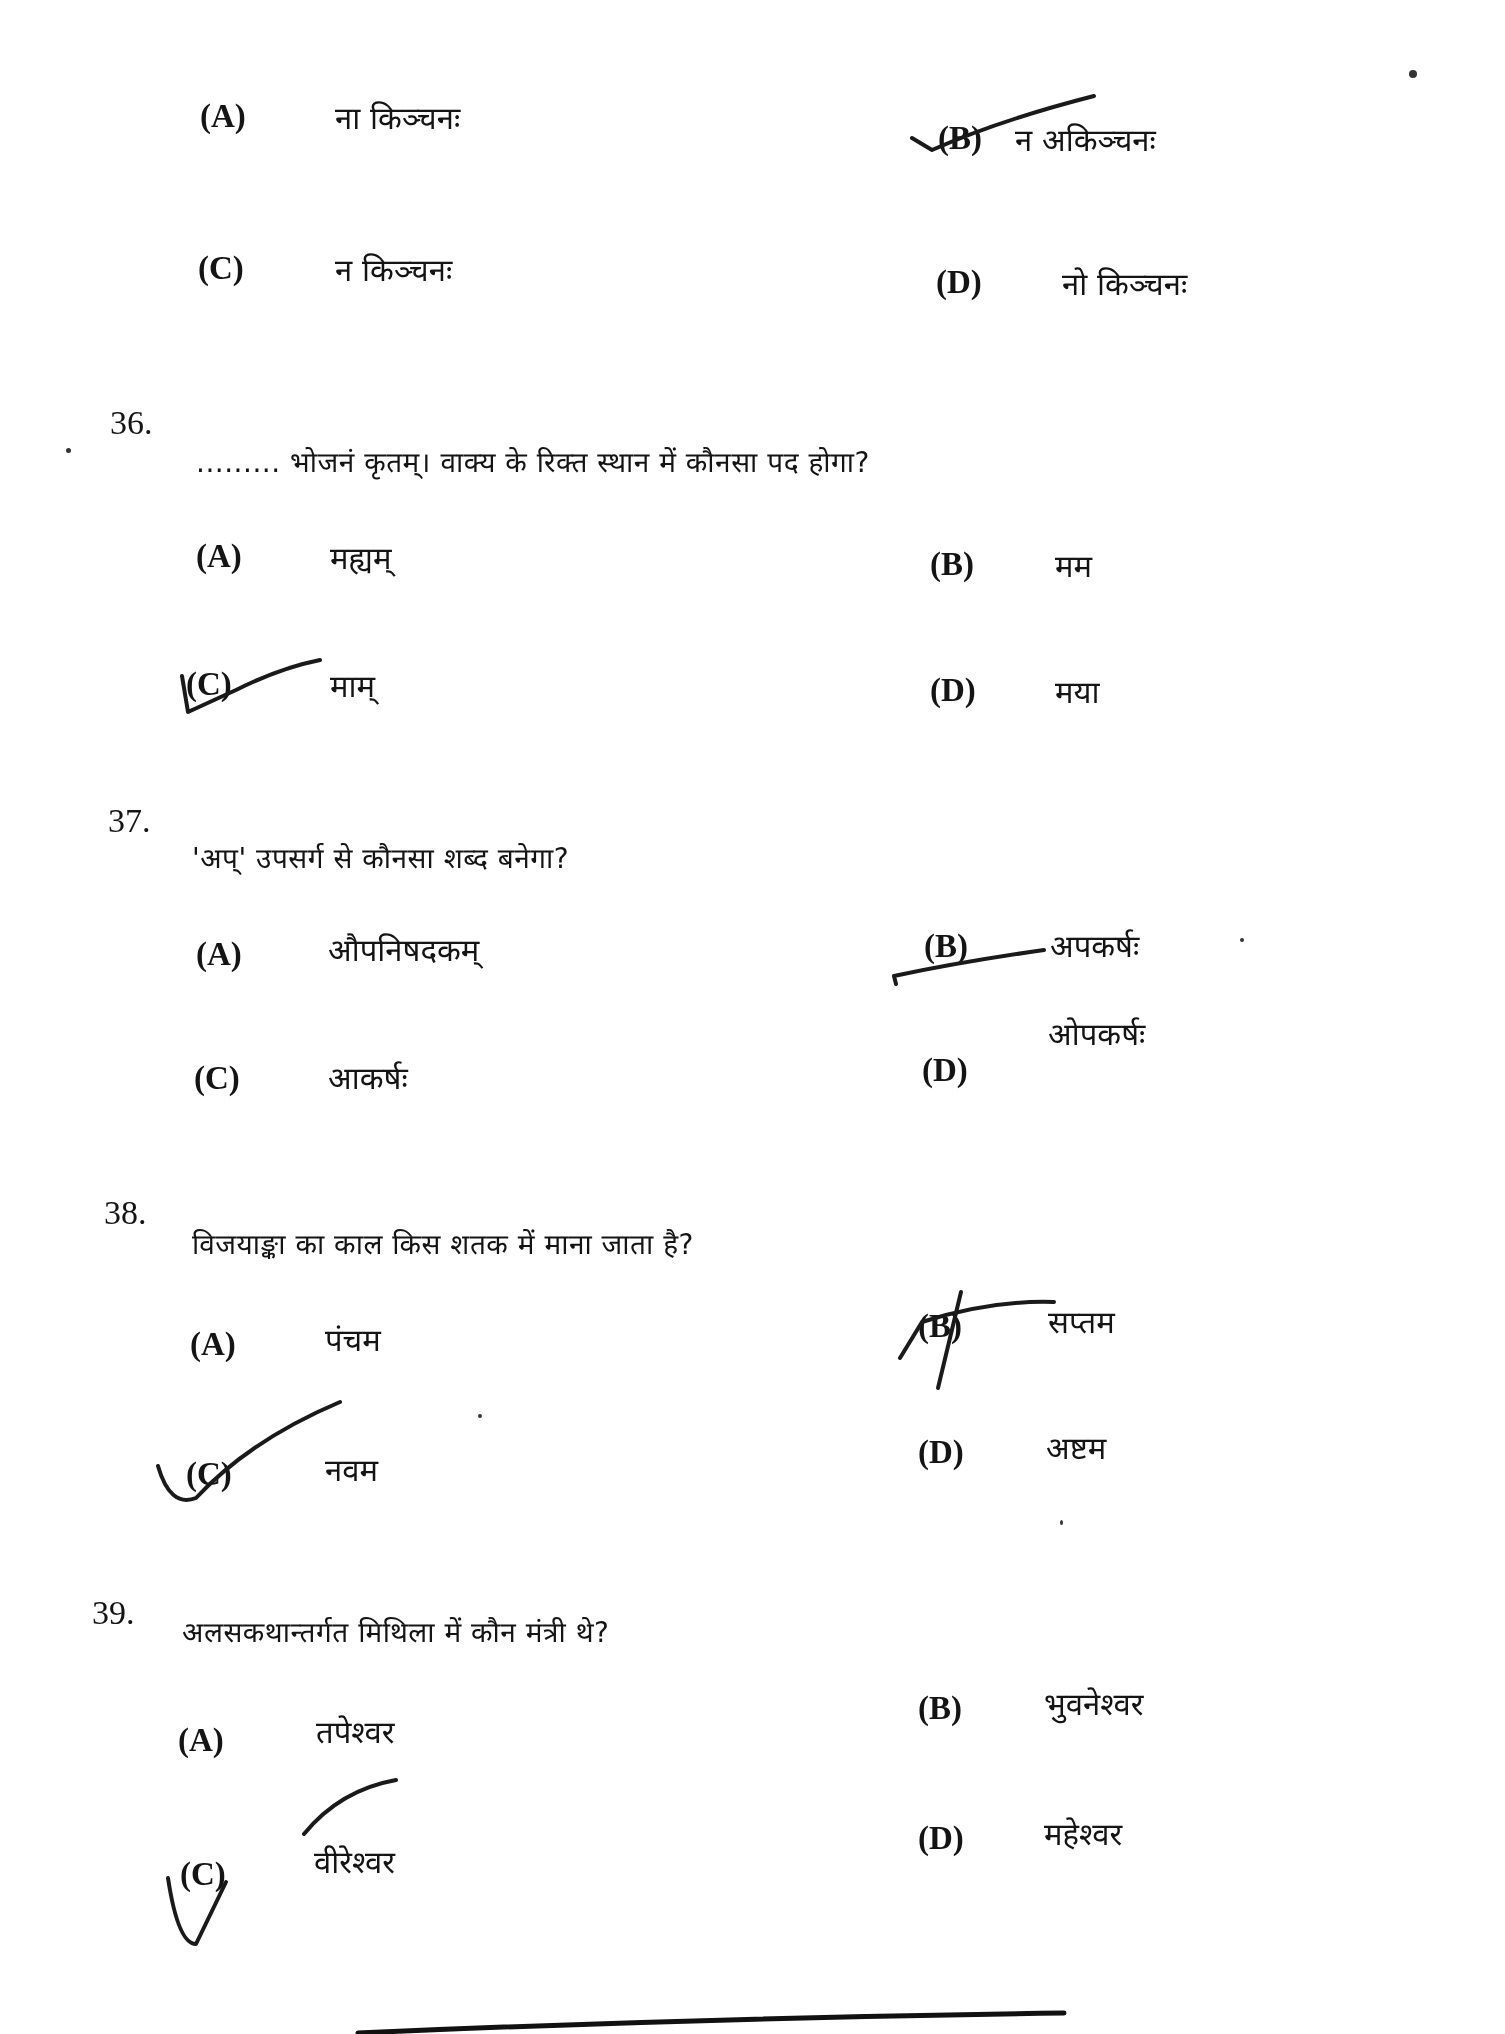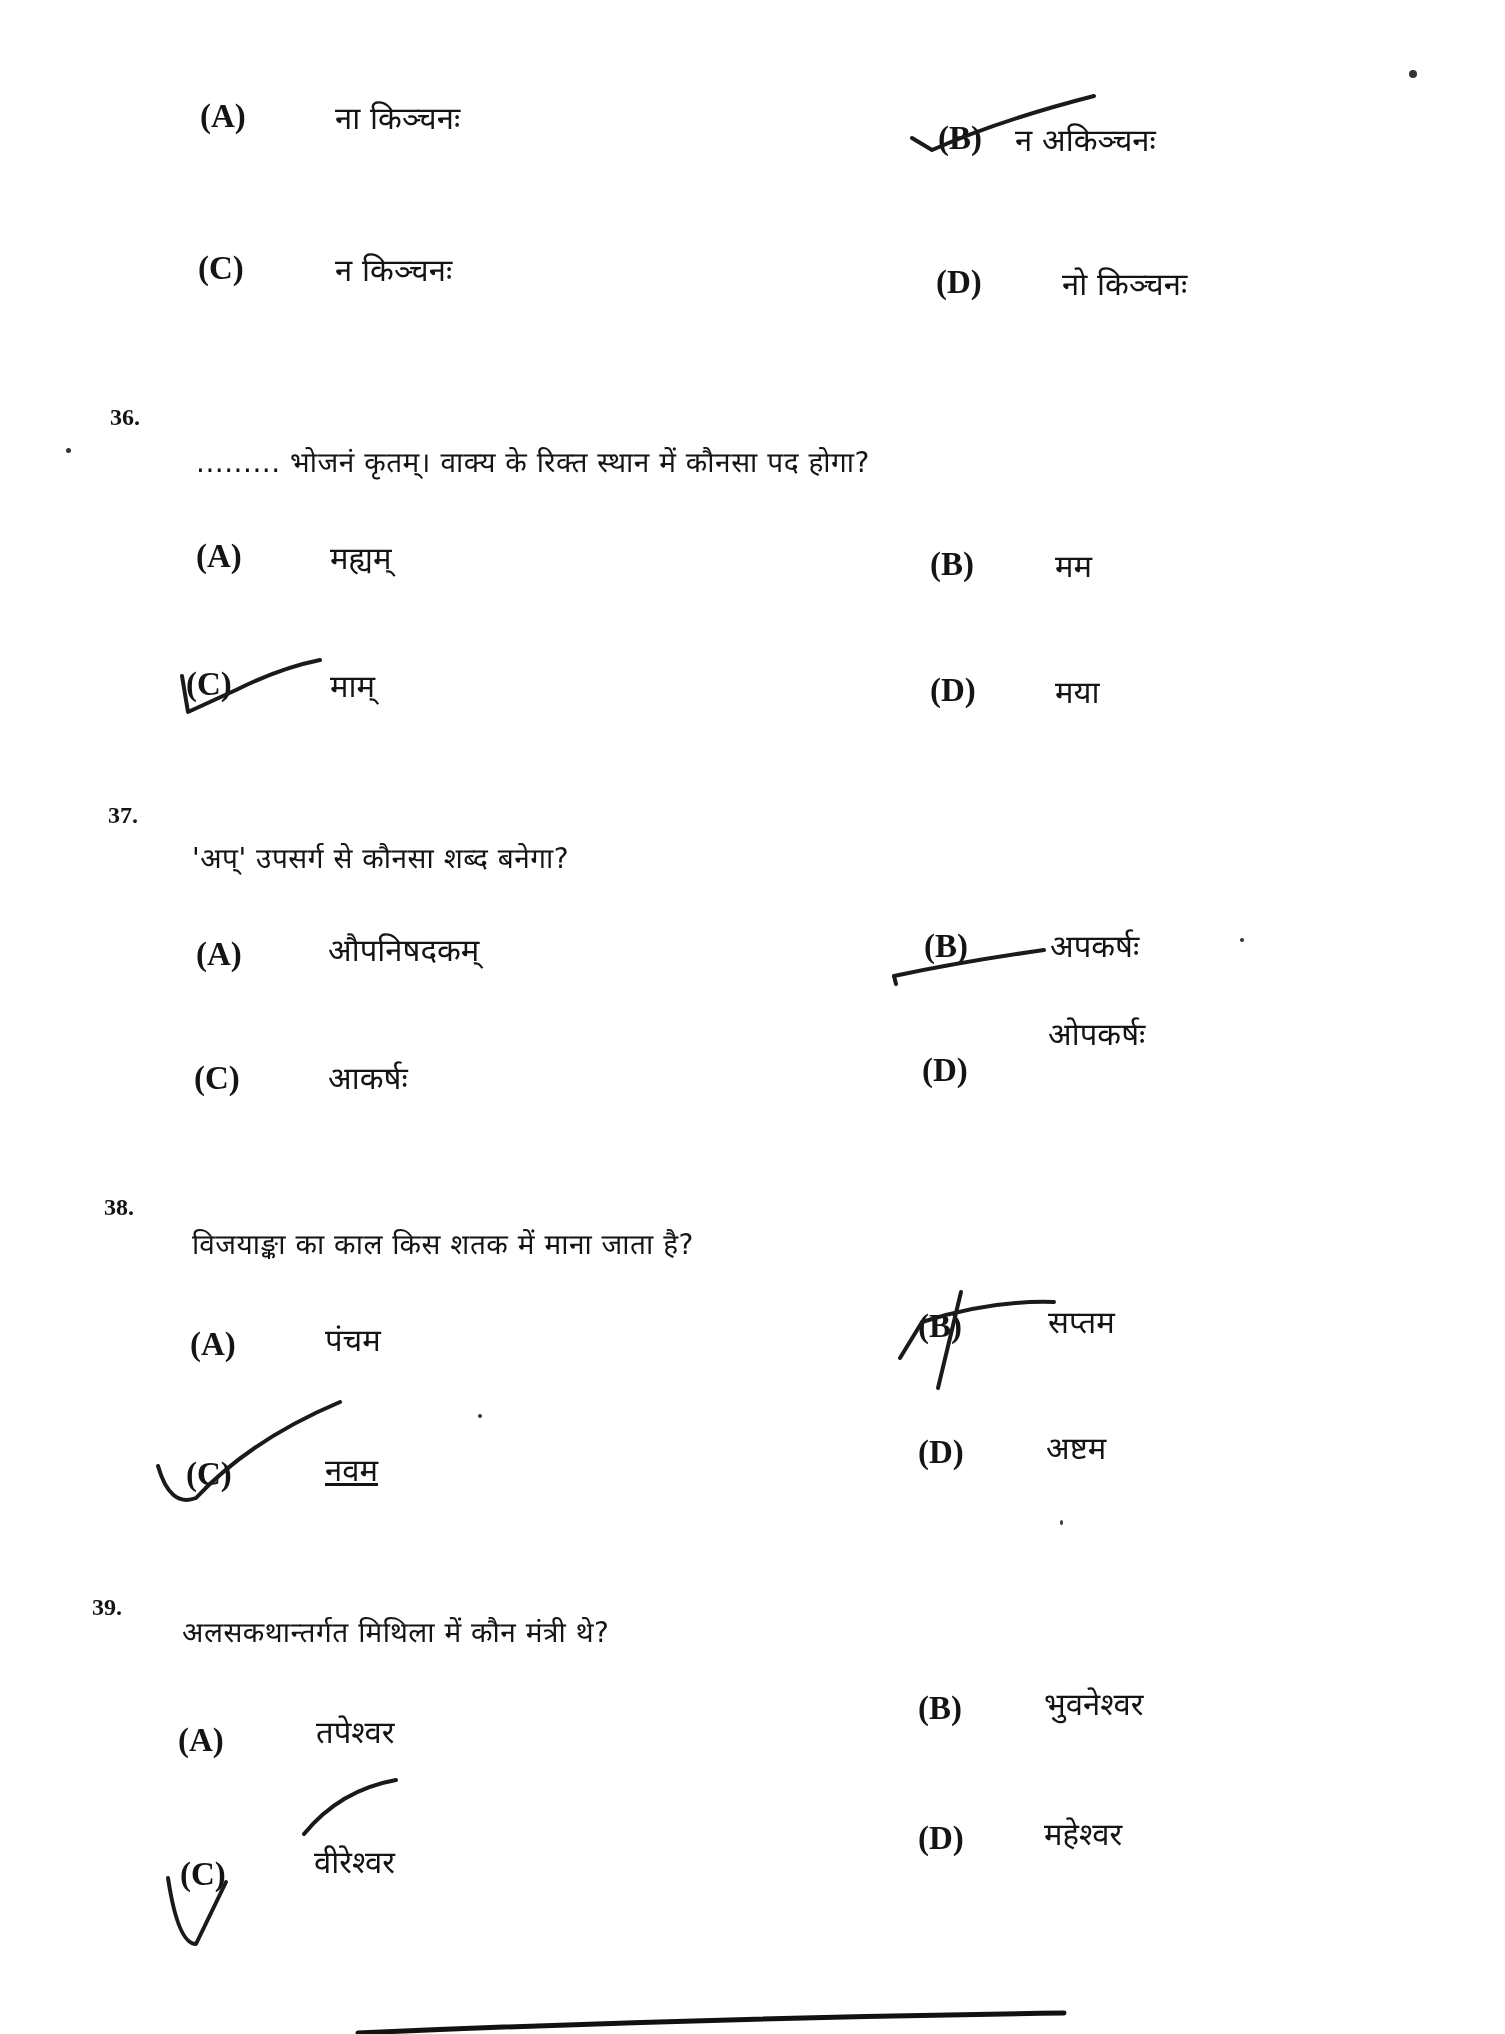--- a/index.html
+++ b/index.html
@@ -5,21 +5,21 @@
   html, body { margin: 0; padding: 0; background: #ffffff; }
   body {
     width: 1505px; height: 2034px; position: relative; overflow: hidden;
     font-family: "DejaVu Sans", "Liberation Sans", sans-serif;
     color: #141414;
   }
   .page { position: absolute; left: 0; top: 0; width: 1505px; height: 2034px; }
   .abs { position: absolute; white-space: nowrap; }
   .qnum {
     font-family: "Liberation Serif", "DejaVu Serif", serif;
-    font-weight: bold; font-size: 24px; letter-spacing: 0px;
+    font-weight: normal; font-size: 34px; letter-spacing: 0px;
   }
   .qtext { font-size: 28px; letter-spacing: 0.5px; margin-top: 32px; }
   .olabel {
     font-family: "Liberation Serif", "DejaVu Serif", serif;
     font-weight: bold; font-size: 33px;
   }
   .otext { font-size: 31px; }
   svg.marks { position: absolute; left: 0; top: 0; width: 1505px; height: 2034px; pointer-events: none; }
   .speck { position: absolute; background: #333; border-radius: 50%; }
 </style>
@@ -80,21 +80,21 @@
     <span class="abs qnum" style="left:104px; top:1194px;">38.</span>
     <span class="abs qtext" style="left:192px; top:1192px;">विजयाङ्का का काल किस शतक में माना जाता है?</span>
 
     <span class="abs olabel" style="left:190px; top:1326px;">(A)</span>
     <span class="abs otext" style="left:325px; top:1318px;">पंचम</span>
 
     <span class="abs olabel" style="left:918px; top:1308px;">(B)</span>
     <span class="abs otext" style="left:1048px; top:1300px;">सप्तम</span>
 
     <span class="abs olabel" style="left:186px; top:1456px;">(C)</span>
-    <span class="abs otext" style="left:325px; top:1448px;text-decoration:underline;">नवम</span>
+    <span class="abs otext" style="left:325px; top:1448px;">नवम</span>
 
     <span class="abs olabel" style="left:918px; top:1434px;">(D)</span>
     <span class="abs otext" style="left:1046px; top:1426px;">अष्टम</span>
   </div>
 
   <div>
     <span class="abs qnum" style="left:92px; top:1594px;">39.</span>
     <span class="abs qtext" style="left:182px; top:1580px;">अलसकथान्तर्गत मिथिला में कौन मंत्री थे?</span>
 
     <span class="abs olabel" style="left:178px; top:1722px;">(A)</span>

